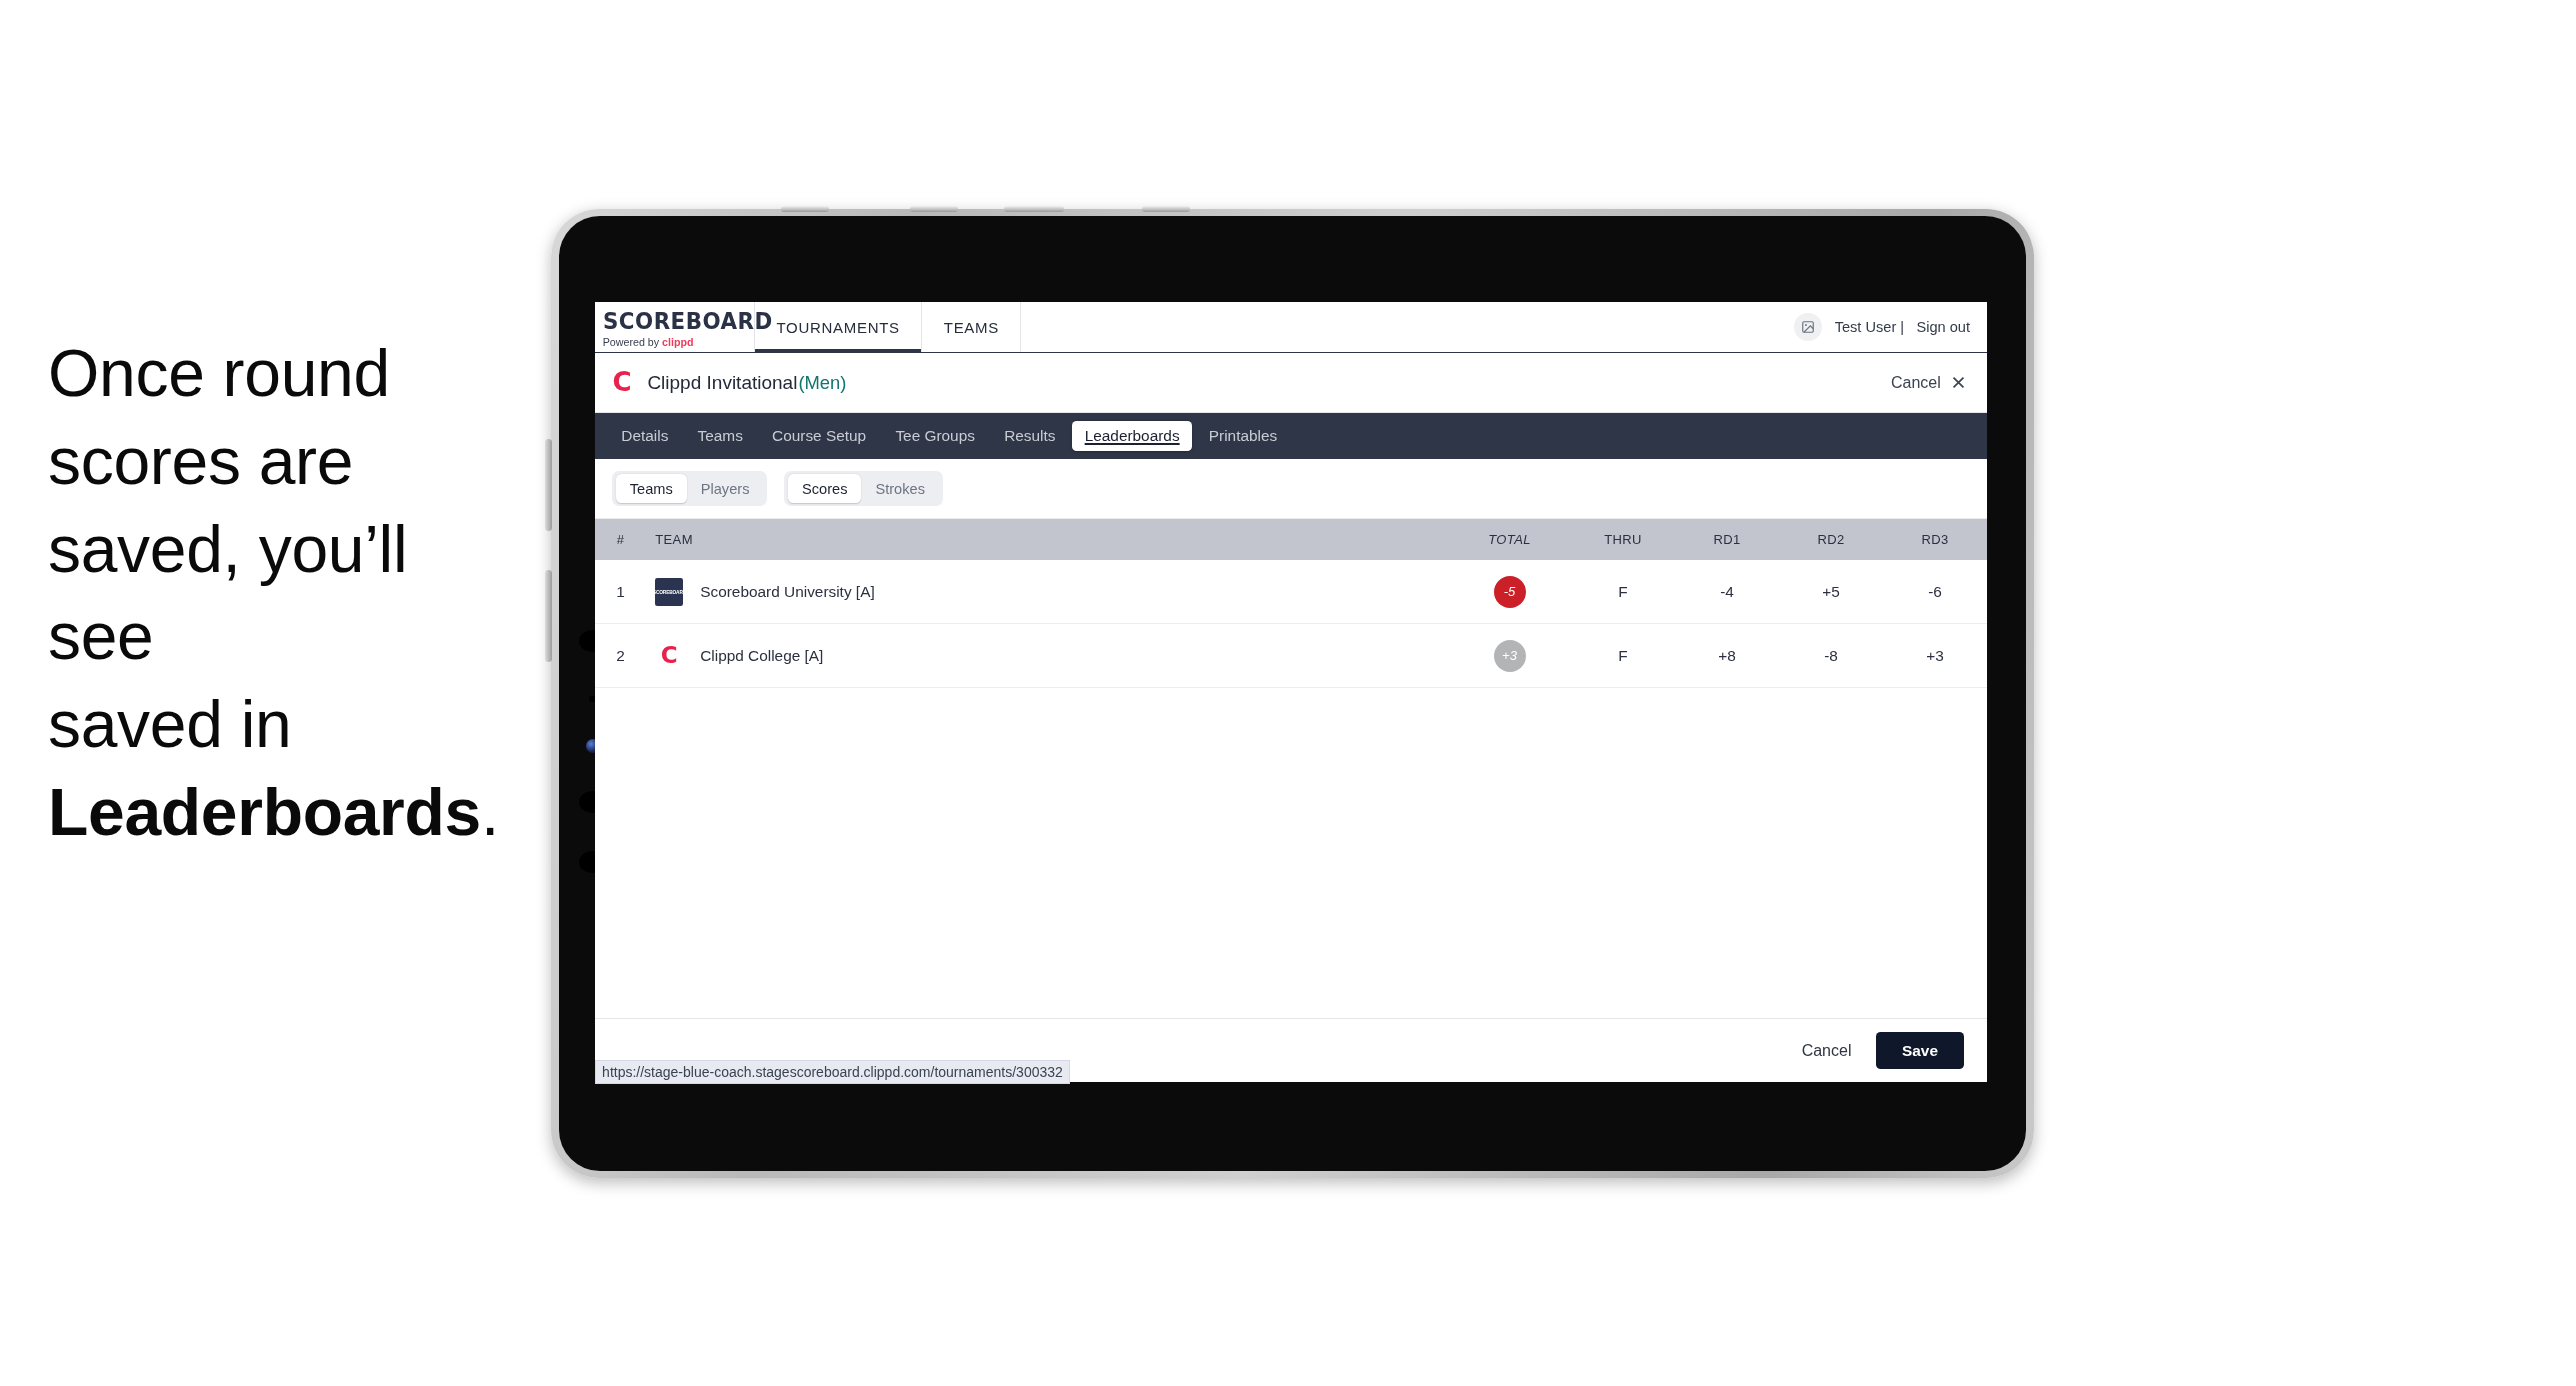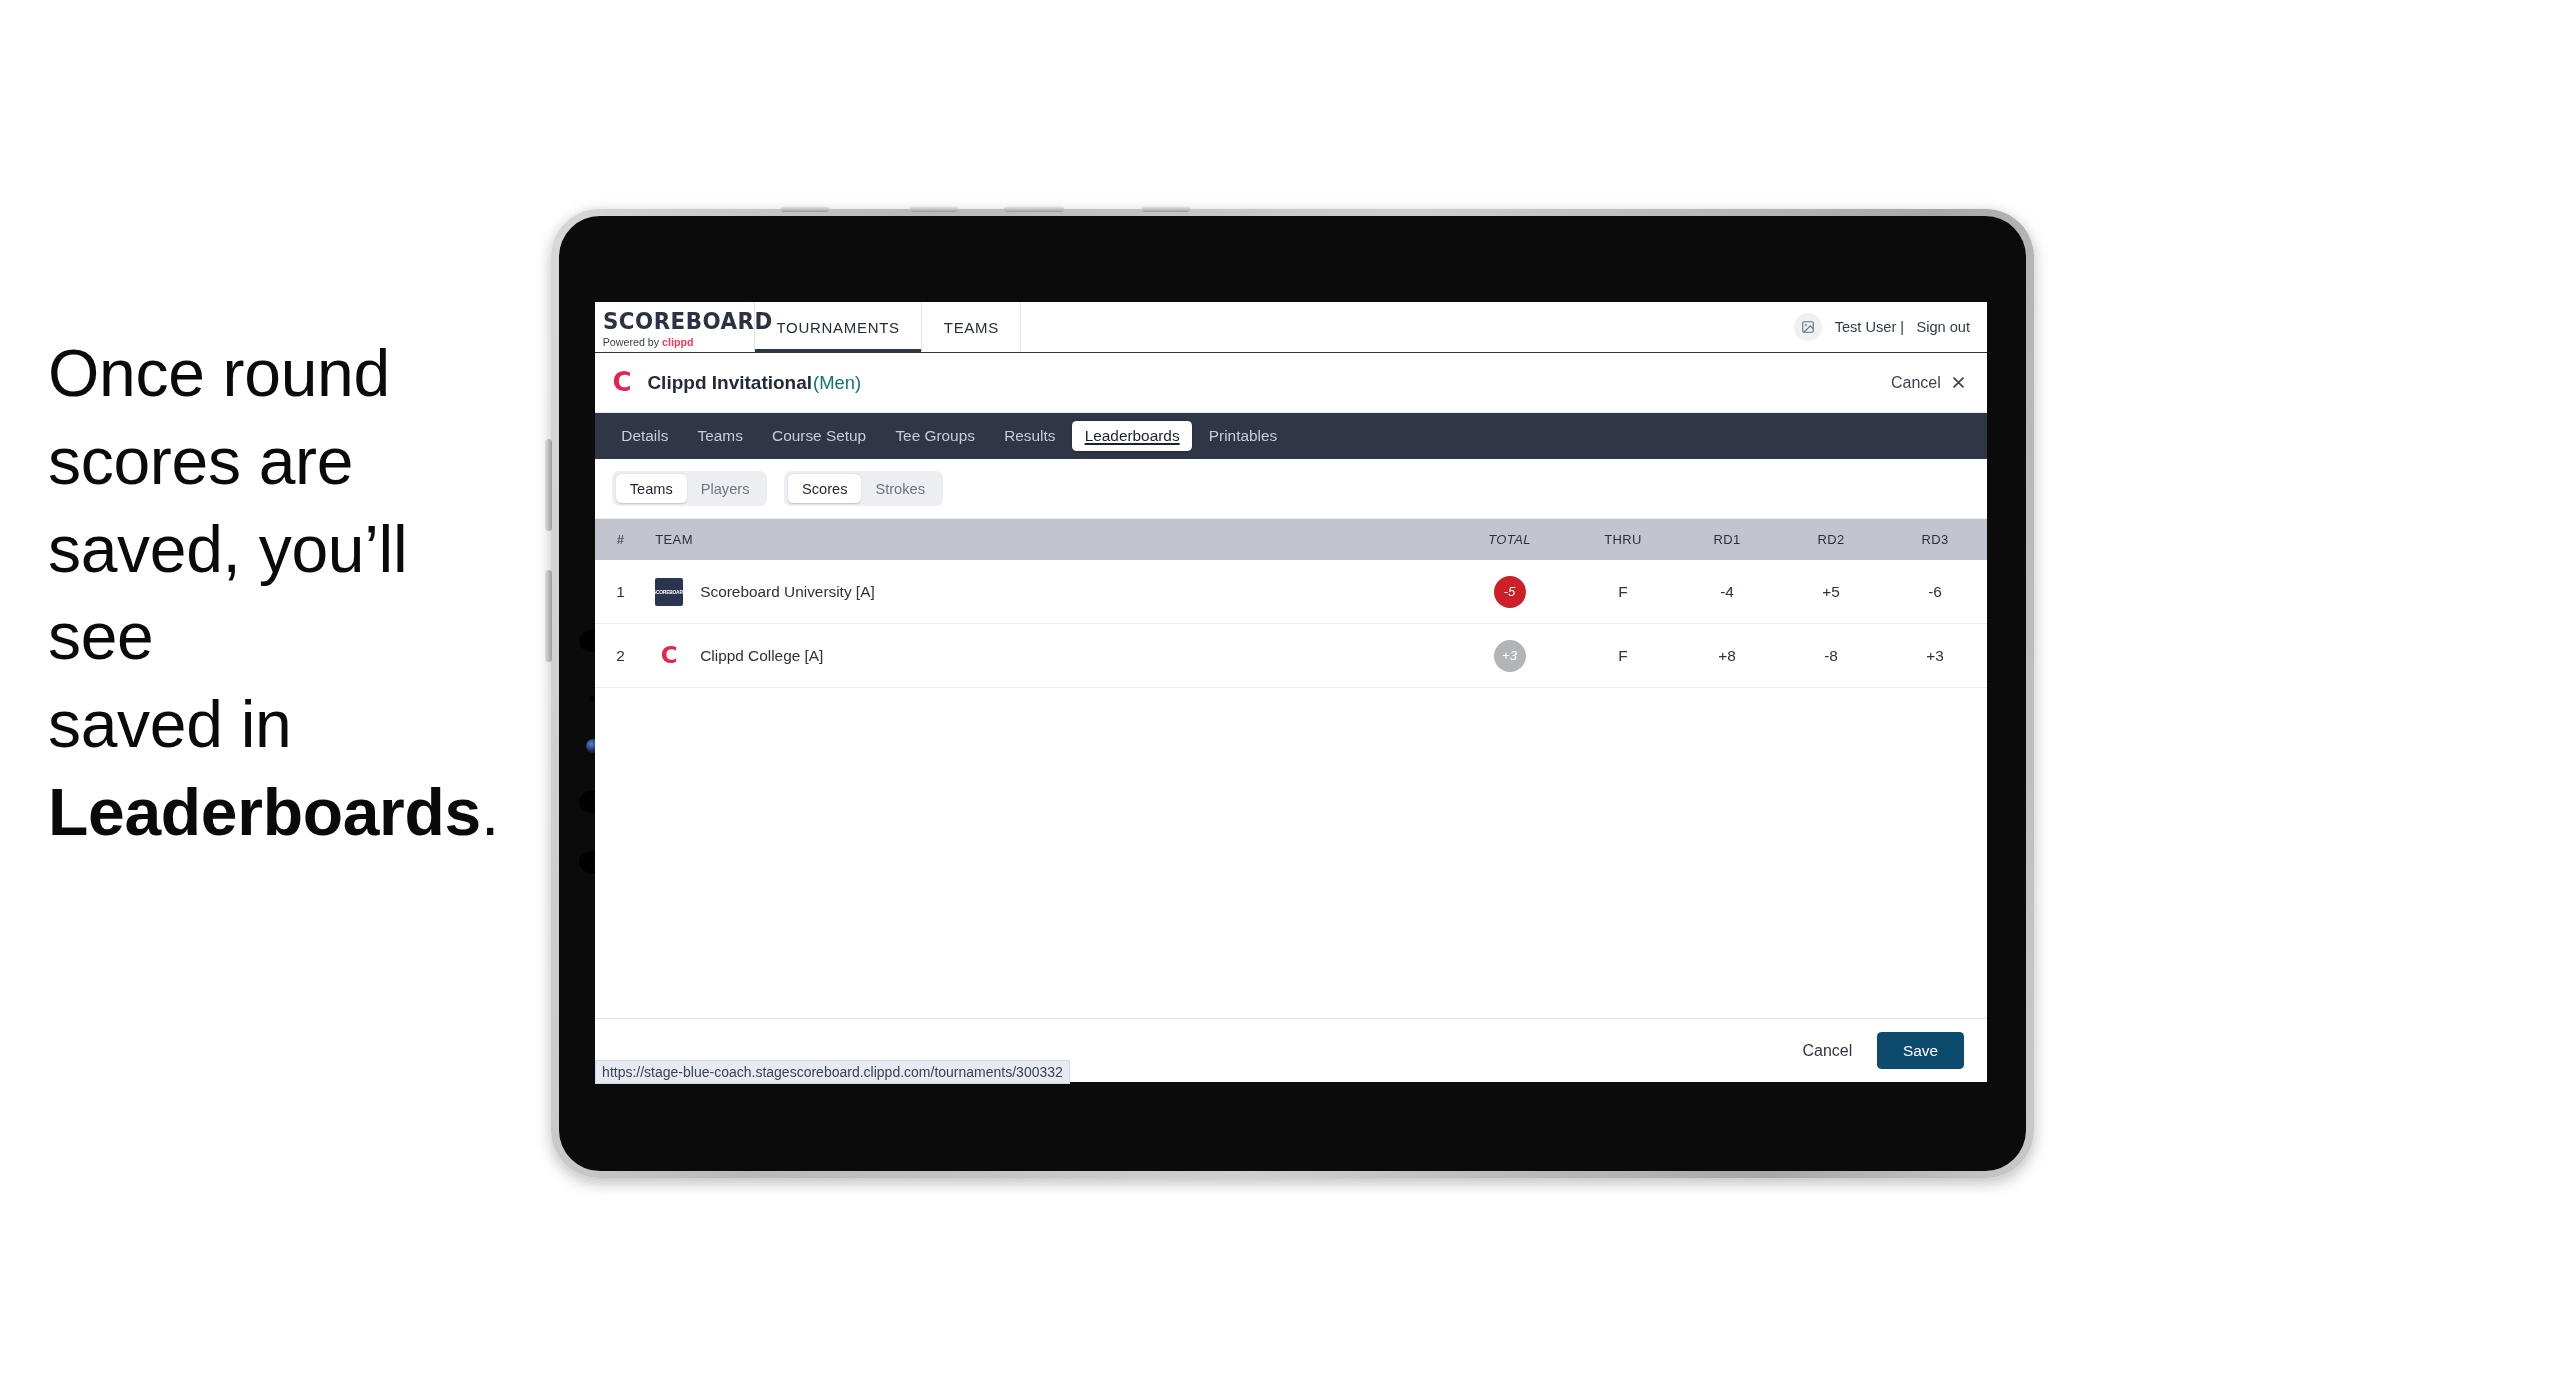--- a/index.html
+++ b/index.html
@@ -119,21 +119,21 @@
   
   .titlerow {
     height: 60px; display: flex; align-items: center; padding: 0 20px 0 17px;
     border-bottom: 0.8px solid #e4e6ea; background: #fff;
   }
   .c-logo {
     width: 20px; height: 23px; margin-right: 15.4px;
     color: #e8214d; font-family: "DejaVu Sans", sans-serif;
     font-weight: 700; font-size: 26px; line-height: 23px; text-align: center;
   }
-  .title-main { font-size: 19px; color: #232a38; font-weight: bold; }
+  .title-main { font-size: 19px; color: #232a38; }
   .title-sub { font-size: 18.4px; color: #0f766e; margin-left: 1px; }
   .cancel-x { margin-left: auto; display: flex; align-items: center; gap: 9.2px; cursor: pointer; }
   .cancel-x span { font-size: 16px; color: #3b4250; }
   .cancel-x svg { width: 17px; height: 17px; }
 
   
   .tabbar {
     height: 46px; background: #2e3648;
     display: flex; align-items: center; padding: 0 14px; gap: 4.6px;
   }
@@ -201,21 +201,21 @@
   .tbody-fill { background: #fff; height: 244px; }
 
   
   .footer {
     position: absolute; left: 0; right: 0; bottom: 0; height: 64px;
     background: #fff; border-top: 0.8px solid #e4e6ea;
     display: flex; align-items: center; justify-content: flex-end; gap: 24.6px; padding-right: 23px;
   }
   .btn-cancel { font-size: 16px; color: #2f3542; cursor: pointer; }
   .btn-save {
-    background: #0c4a6e; color: #fff; font-size: 15.4px; font-weight: 400;
+    background: #0f172a; color: #fff; font-size: 15.4px; font-weight: 700;
     border: none; border-radius: 4.6px; padding: 9.2px 26px; cursor: pointer;
   }
 
   
   .statusurl {
     position: absolute; left: 595px; top: 1060px;
     background: #e8eaf2; color: #3b4250;
     font-size: 14px; padding: 3.1px 6.1px; white-space: nowrap;
     border: 0.8px solid #d4d8e6;
   }

